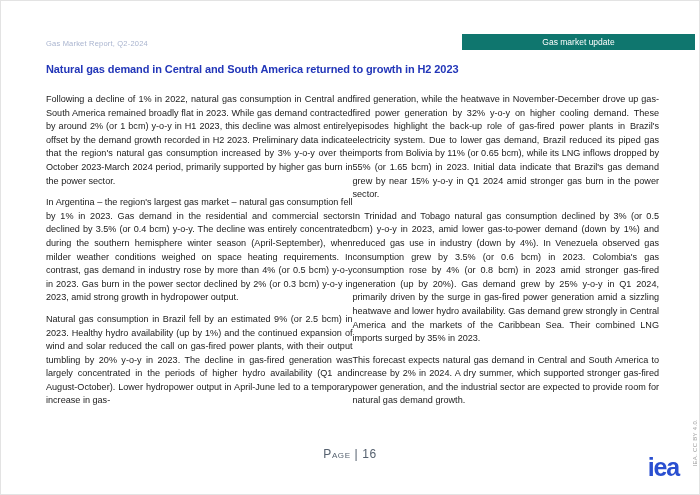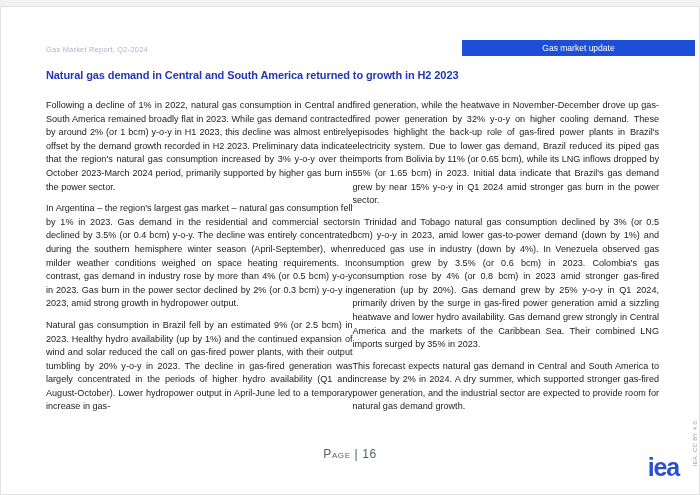--- a/index.html
+++ b/index.html
@@ -8,37 +8,36 @@
     font-family: "Liberation Sans", sans-serif;
     background: #f2f2f2;
     position: relative;
     overflow: hidden;
   }
   .page {
     position: absolute;
     inset: 0;
     background: #ffffff;
     border: 1px solid #e3e3e3;
-    margin-top: 6px;
   }
   .header-label {
     position: absolute;
     left: 45px;
     top: 38px;
     font-size: 7.5px;
     letter-spacing: 0.2px;
     color: #a9b4cf;
   }
   .banner {
     position: absolute;
     right: 4px;
     top: 33px;
     width: 233px;
     height: 16px;
-    background: #1d4ed8;
+    background: #0f766e;
     color: #ffffff;
     font-size: 8.5px;
     display: flex;
     align-items: center;
     justify-content: center;
   }
   .page-title {
     position: absolute;
     left: 45px;
     top: 62px;

